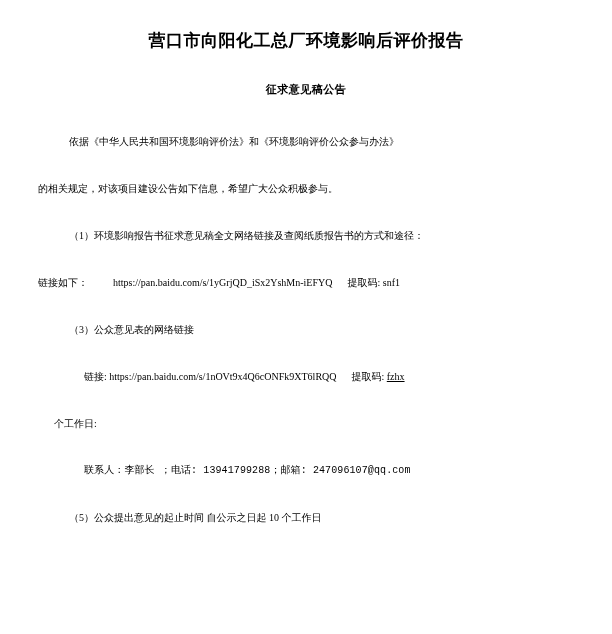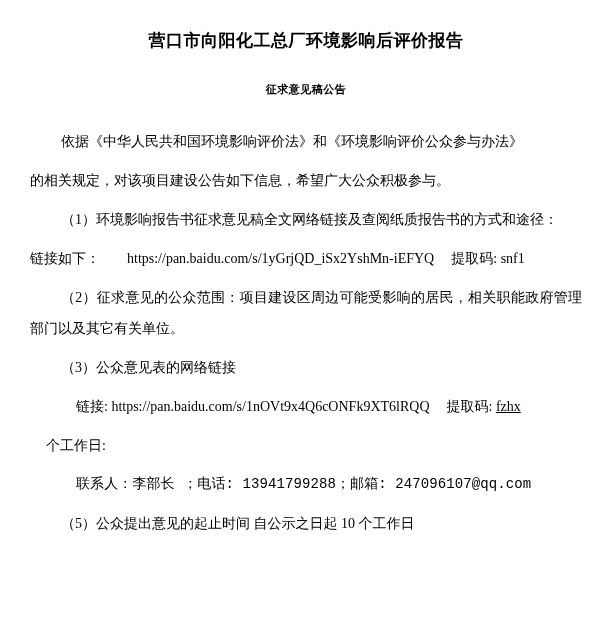--- a/index.html
+++ b/index.html
@@ -34,22 +34,22 @@
     font-weight: bold;
     font-size: 11px;
     line-height: 30px;
     letter-spacing: 0.5px;
     margin: 18px 0 0 0;
   }
   .body-block {
     margin-top: 22px;
   }
   p.para {
-    margin: 8px;
-    font-size: 14px;
+    margin: 16px;
+    font-size: 10px;
     line-height: 31px;
     text-align: justify;
     text-justify: inter-ideograph;
   }
   .indent2 {
     text-indent: 31px;
   }
   .indent1 {
     text-indent: 16px;
   }
@@ -95,21 +95,20 @@
 
     <p class="para noindent">
       <span>链接如下：</span>
       <span class="gap-md"></span>
       <span class="latin">https://pan.baidu.com/s/1yGrjQD_iSx2YshMn-iEFYQ</span>
       <span class="gap-sm"></span>
       <span>提取码:</span>
       <span class="latin">snf1</span>
     </p>
 
-    <p class="para indent2">（2）征求意见的公众范围：项目建设区周边可能受影响的居民，相关职能政府管理部门以及其它有关单位。</p>
 
     <p class="para indent2">（3）公众意见表的网络链接</p>
 
     <p class="para indent3">
       <span>链接:</span>
       <span class="latin">https://pan.baidu.com/s/1nOVt9x4Q6cONFk9XT6lRQQ</span>
       <span class="gap-sm"></span>
       <span>提取码:</span>
       <span class="latin u">fzhx</span>
     </p>

